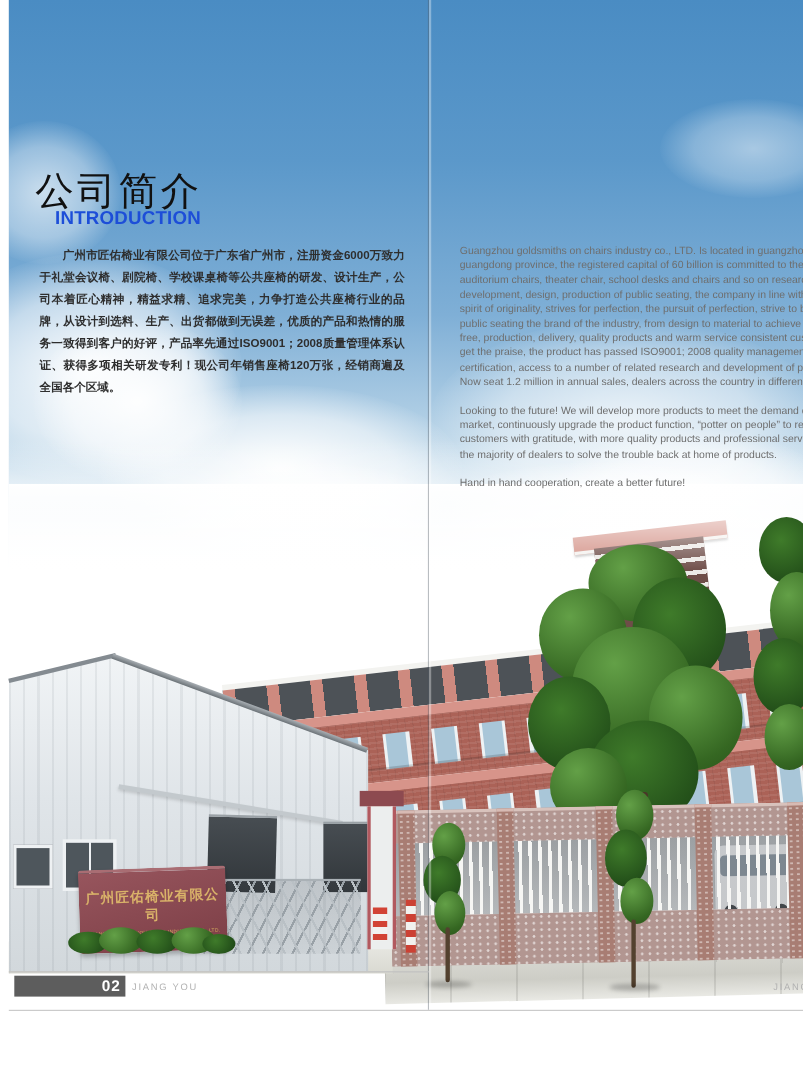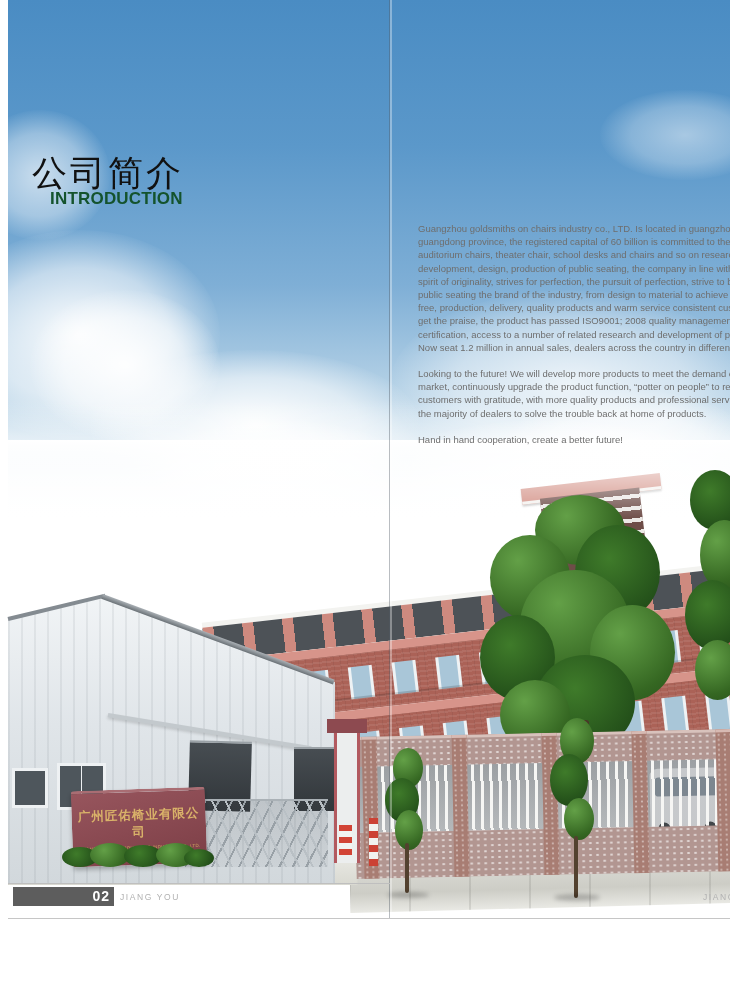--- a/index.html
+++ b/index.html
@@ -101,21 +101,21 @@
   .sign-cn{margin-top:15px;font-size:12.5px;font-weight:bold;color:#d9b269;letter-spacing:1px;}
   .sign-en{margin-top:4px;font-size:4.5px;color:#cfa75f;letter-spacing:.3px;}
   .bushes{left:62px;top:843px;width:152px;height:24px;z-index:7;}
 
   
   .fold{left:389px;top:0;width:1px;height:918px;background:rgba(80,90,100,.40);z-index:8;}
   .fold-hi{left:390px;top:0;width:2px;height:918px;background:rgba(255,255,255,.35);z-index:8;}
 
   
   .title-cn{left:32px;top:150px;font-size:35px;font-weight:normal;color:#111;letter-spacing:3px;z-index:10;margin:0;}
-  .title-en{left:50px;top:189px;font-size:17px;font-weight:bold;color:#14532d;letter-spacing:.2px;z-index:10;}
+  .title-en{left:50px;top:189px;font-size:17px;font-weight:bold;color:#1d4ed8;letter-spacing:.2px;z-index:10;}
   .cn-text{left:36px;top:222px;width:332px;z-index:10;color:#2e2e2e;font-weight:bold;
     font-size:10.5px;line-height:20px;text-align:justify;}
   .cn-text p{margin:0;text-indent:2em;}
   .en-text{left:418px;top:222px;width:352px;z-index:10;color:#6e6e6e;font-size:9.5px;line-height:13.2px;text-align:left;}
   .en-text p{margin:0 0 13px 0;}
 
   
   .linea{left:8px;top:883px;width:382px;height:1px;background:#bfbfbf;z-index:10;}
   .lineb{left:8px;top:918px;width:722px;height:1px;background:#c6c6c6;z-index:10;}
   .pagebox{left:13px;top:887px;width:101px;height:19px;background:#5d5d5d;z-index:10;text-align:right;}
@@ -245,20 +245,21 @@
     <i class="blob g2" style="left:122px;top:6px;width:30px;height:18px;"></i>
   </div>
 
   <div class="abs fold"></div>
   <div class="abs fold-hi"></div>
 
   <h1 class="abs title-cn">公司简介</h1>
   <div class="abs title-en">INTRODUCTION</div>
 
   <div class="abs cn-text">
+    <p>广州市匠佑椅业有限公司位于广东省广州市，注册资金6000万致力于礼堂会议椅、剧院椅、学校课桌椅等公共座椅的研发、设计生产，公司本着匠心精神，精益求精、追求完美，力争打造公共座椅行业的品牌，从设计到选料、生产、出货都做到无误差，优质的产品和热情的服务一致得到客户的好评，产品率先通过ISO9001；2008质量管理体系认证、获得多项相关研发专利！现公司年销售座椅120万张，经销商遍及全国各个区域。</p>
   </div>
 
   <div class="abs en-text">
     <p>Guangzhou goldsmiths on chairs industry co., LTD. Is located in guangzhou city, guangdong province, the registered capital of 60 billion is committed to the auditorium chairs, theater chair, school desks and chairs and so on research and development, design, production of public seating, the company in line with the spirit of originality, strives for perfection, the pursuit of perfection, strive to build public seating the brand of the industry, from design to material to achieve error-free, production, delivery, quality products and warm service consistent customers get the praise, the product has passed ISO9001; 2008 quality management system certification, access to a number of related research and development of patent! Now seat 1.2 million in annual sales, dealers across the country in different regions.</p>
     <p>Looking to the future! We will develop more products to meet the demand of the market, continuously upgrade the product function, “potter on people” to reward our customers with gratitude, with more quality products and professional services for the majority of dealers to solve the trouble back at home of products.</p>
     <p>Hand in hand cooperation, create a better future!</p>
   </div>
 
   <div class="abs linea"></div>
   <div class="abs lineb"></div>

